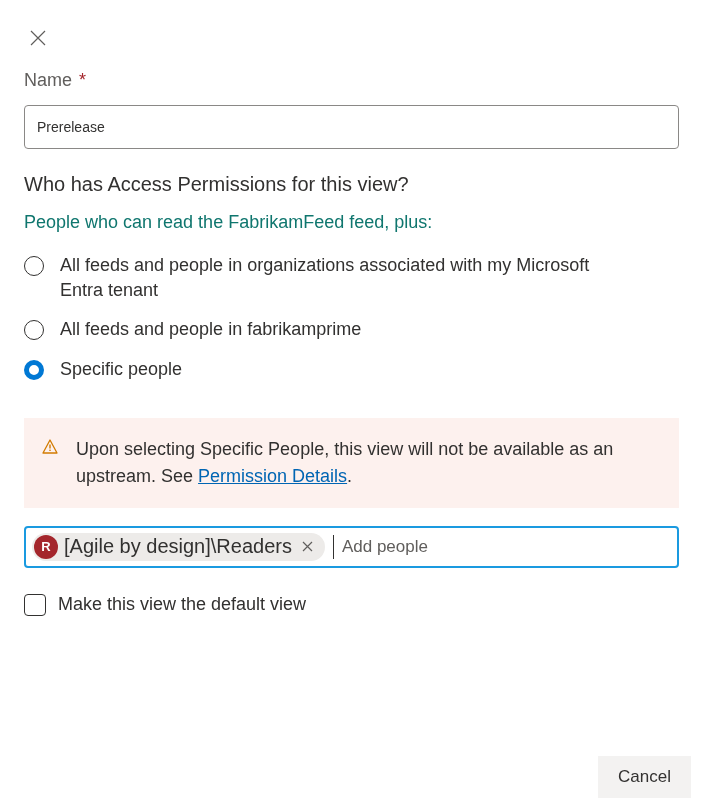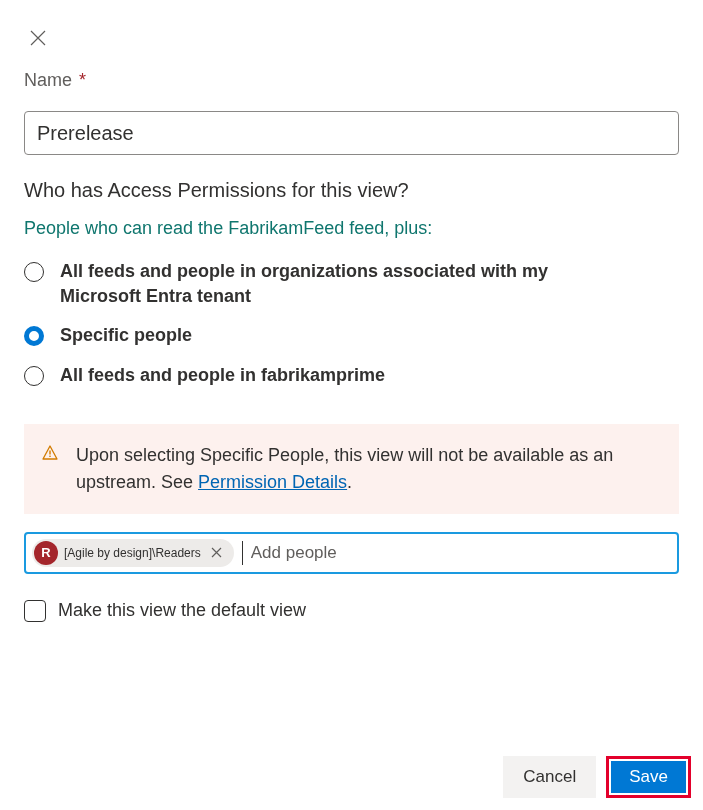--- a/index.html
+++ b/index.html
@@ -32,49 +32,49 @@
       justify-content: center;
       cursor: pointer;
       color: #605e5c;
       font-size: 18px;
       background: none;
       border: none;
     }
     .field-label {
       font-size: 18px;
       color: #605e5c;
-      margin-bottom: 20px;
+      margin-bottom: 14px;
     }
     .required-star {
       color: #a4262c;
       margin-left: 2px;
     }
     .text-input {
       width: 100%;
       height: 44px;
       border: 1px solid #8a8886;
       border-radius: 4px;
       padding: 0 12px;
-      font-size: 20px;
+      font-size: 14px;
       color: #323130;
       font-family: inherit;
       outline: none;
       margin-bottom: 24px;
     }
     .question {
       font-size: 20px;
       color: #323130;
       margin-bottom: 16px;
     }
     .subline {
       font-size: 18px;
       color: #0f766e;
       margin-bottom: 20px;
     }
-    .radio-group { margin-bottom: 36px; font-weight: bold; }
+    .radio-group { margin-bottom: 36px; }
     .radio-row {
       display: flex;
       align-items: flex-start;
       gap: 16px;
       margin-bottom: 14px;
       cursor: pointer;
     }
     .radio-circle {
       width: 20px;
       height: 20px;
@@ -143,21 +143,21 @@
       border-radius: 50%;
       background: #a4262c;
       color: #fff;
       display: flex;
       align-items: center;
       justify-content: center;
       font-size: 13px;
       font-weight: 600;
     }
     .chip-label {
-      font-size: 12px;
+      font-size: 20px;
       color: #323130;
     }
     .chip-remove {
       font-size: 14px;
       color: #605e5c;
       cursor: pointer;
       padding: 0 4px;
       background: none;
       border: none;
     }
@@ -239,26 +239,26 @@
 
 <div class="question">Who has Access Permissions for this view?</div>
 <div class="subline">People who can read the FabrikamFeed feed, plus:</div>
 
 <div class="radio-group">
   <div class="radio-row">
     <div class="radio-circle"></div>
     <div class="radio-label">All feeds and people in organizations associated with my Microsoft Entra tenant</div>
   </div>
   <div class="radio-row">
+    <div class="radio-circle"></div>
+    <div class="radio-label">All feeds and people in fabrikamprime</div>
+  </div>
+  <div class="radio-row">
     <div class="radio-circle selected"></div>
     <div class="radio-label">Specific people</div>
-  </div>
-  <div class="radio-row">
-    <div class="radio-circle"></div>
-    <div class="radio-label">All feeds and people in fabrikamprime</div>
   </div>
 </div>
 
 <div class="info-box">
   <span class="warn-icon">
     <svg width="16" height="16" viewBox="0 0 16 16">
         <path d="M8 1 L15 14 L1 14 Z" fill="none" stroke="#d27b00" stroke-width="1.3" stroke-linejoin="round"></path>
         <rect x="7.3" y="5.5" width="1.4" height="4" fill="#d27b00"></rect>
         <rect x="7.3" y="10.6" width="1.4" height="1.4" fill="#d27b00"></rect>
       </svg>
@@ -281,19 +281,16 @@
   <input class="people-input" type="text" placeholder="Add people" style="">
 </div>
 
 <div class="checkbox-row">
   <div class="checkbox"></div>
   <div class="checkbox-label">Make this view the default view</div>
 </div>
 
 <div class="footer">
   <button class="btn btn-cancel">Cancel</button>
-  <div class="btn-save-wrap">
-    <button class="btn btn-save">Save</button>
-  </div>
 </div>
 
 
 
 
 </body></html>

